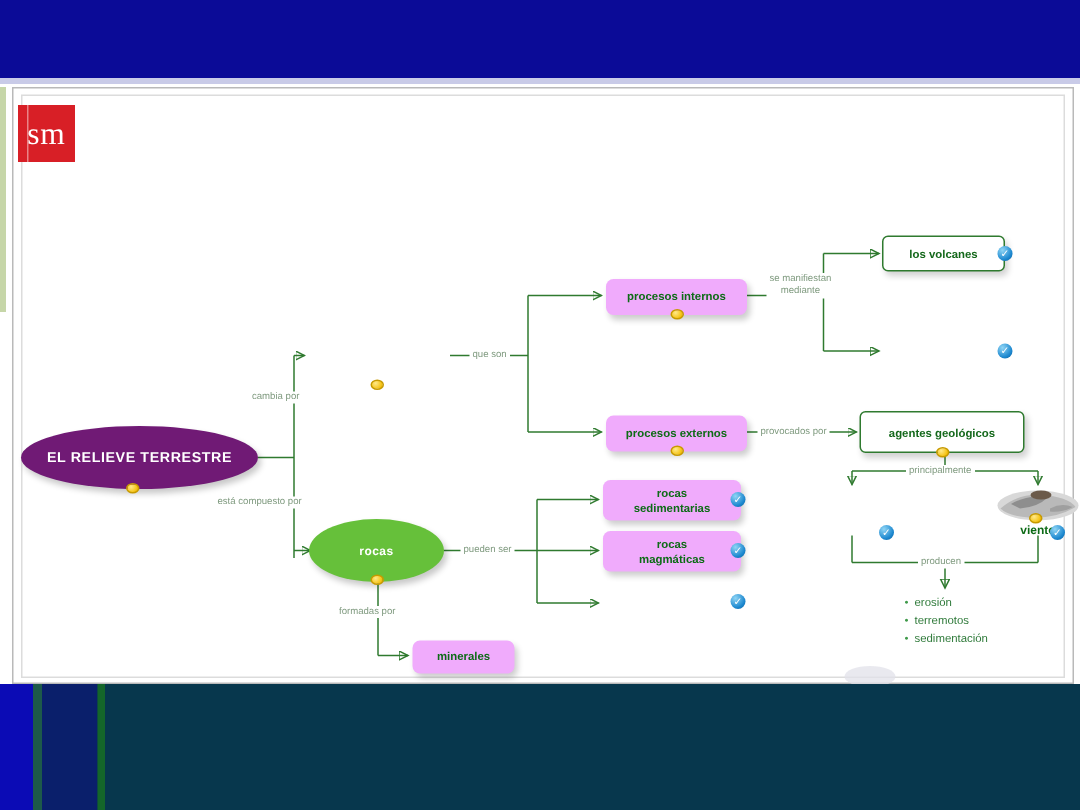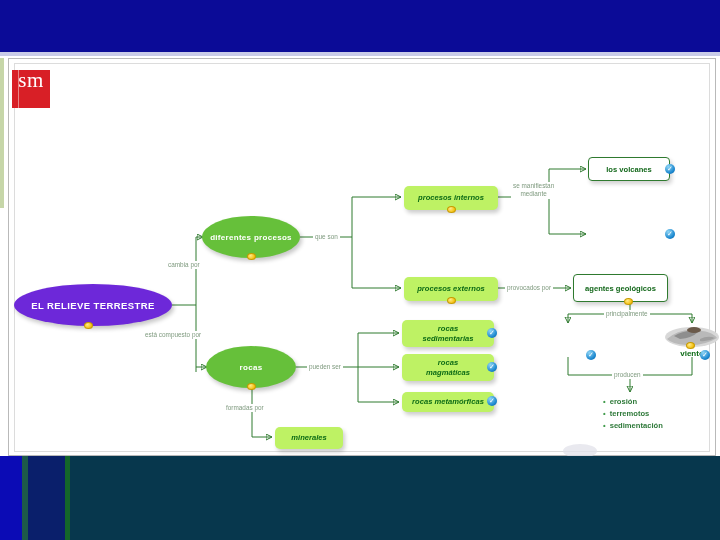--- a/index.html
+++ b/index.html
@@ -32,21 +32,21 @@
   }
   .left-green-strip {
     position: absolute; left: 0px; top: 58px; width: 4px; height: 150px;
     background: #c6d6a8;
   }
 
   
   .logo {
     position: absolute; left: 12px; top: 70px;
     width: 38px; height: 38px; background: #d81f26;
-    display: flex; align-items: flex-start; justify-content: center;
+    display: flex; align-items: center; justify-content: center;
   }
   .logo span {
     color: #ffffff; font-family: "Liberation Serif", serif;
     font-size: 21px; letter-spacing: .5px; line-height: 1;
   }
   .logo-tick {
     position: absolute; left: 18px; top: 70px; width: 1px; height: 38px;
     background: rgba(255,255,255,.45);
   }
 
@@ -56,30 +56,29 @@
 
   
   .node { position: absolute; }
 
   .ell {
     display: flex; align-items: center; justify-content: center;
     text-align: center; border-radius: 50%;
     color: #ffffff; font-weight: bold;
     box-shadow: 2px 3px 4px rgba(0,0,0,.22);
   }
-  .ell-root { background: #6d28d9; font-size: 9.5px; letter-spacing: .4px; justify-content: center; }
+  .ell-root { background: #701a75; font-size: 9.5px; letter-spacing: .4px; justify-content: center; }
   .ell-mid  { background: #66c03a; font-size: 8px; letter-spacing: .3px; }
 
   .rbox {
     display: flex; align-items: center; justify-content: center;
     text-align: center; border-radius: 5px;
-    background: #bef264; color: #0d6b16; font-weight: bold;
+    background: #f0abfc; color: #0d6b16; font-weight: bold;
     font-size: 7.6px; line-height: 1.25;
     box-shadow: 2px 3px 4px rgba(0,0,0,.2);
-    font-style: italic;
   }
   .wbox {
     display: flex; align-items: center; justify-content: center;
     border-radius: 4px;
     background: #ffffff; color: #14681b; font-weight: bold;
     font-size: 7.6px; border: 1px solid #2f7a2f;
     box-shadow: 2px 3px 4px rgba(0,0,0,.18);
   }
 
   
@@ -106,21 +105,21 @@
   
   .photo { position: absolute; }
   .photo .cap {
     position: absolute; left: 0; width: 100%; text-align: center;
     color: #0d6b16; font-weight: bold; font-size: 8px;
   }
 
   
   .bullets {
     position: absolute; color: #2f7a3a; font-size: 7.6px;
-    font-weight: bold; line-height: 1.55; white-space: nowrap;
+    font-weight: normal; line-height: 1.55; white-space: nowrap;
   }
   .bullets li { list-style: none; }
   .bullets li::before { content: "\2022"; color: #3f9a4a; margin-right: 4px; }
 
   .ghost-oval {
     position: absolute; left: 563px; top: 444px; width: 34px; height: 14px;
     border-radius: 50%; background: #e2e2ea; opacity: .75;
   }
 
   
@@ -197,23 +196,20 @@
         <path d="M252,389 L252,437"></path>
         <path d="M252,437 L272,437" marker-end="url(#ah)"></path>
       </g>
     </svg>
 
     <div class="node ell ell-root" style="left:14px; top:284px; width:158px; height:42px;">
       <span>EL RELIEVE TERRESTRE</span>
     </div>
     <div class="dot" style="left:84px; top:322px;"></div>
 
-    <div class="node ell ell-mid" style="left:202px; top:216px; width:98px; height:42px;">
-      <span>diferentes procesos</span>
-    </div>
     <div class="dot" style="left:247px; top:253px;"></div>
 
     <div class="node ell ell-mid" style="left:206px; top:346px; width:90px; height:42px;">
       <span>rocas</span>
     </div>
     <div class="dot" style="left:247px; top:383px;"></div>
 
     <div class="node rbox" style="left:404px; top:186px; width:94px; height:24px;">
       <span>procesos internos</span>
     </div>
@@ -224,40 +220,37 @@
     </div>
     <div class="dot" style="left:447px; top:297px;"></div>
 
     <div class="node wbox" style="left:588px; top:157px; width:82px; height:24px;">
       <span>los volcanes</span>
     </div>
     <div class="chk" style="left:665px; top:164px;">✓</div>
 
     <div class="chk" style="left:665px; top:229px;">✓</div>
 
-    <div class="node wbox" style="left:573px; top:274px; width:95px; height:28px;">
+    <div class="node wbox" style="left:573px; top:274px; width:110px; height:28px;">
       <span>agentes geológicos</span>
     </div>
     <div class="dot" style="left:624px; top:298px;"></div>
 
     <div class="node rbox" style="left:402px; top:320px; width:92px; height:27px; flex-direction:column;">
       <span>rocas</span>
       <span>sedimentarias</span>
     </div>
     <div class="chk" style="left:487px; top:328px;">✓</div>
 
     <div class="node rbox" style="left:402px; top:354px; width:92px; height:27px; flex-direction:column;">
       <span>rocas</span>
       <span>magmáticas</span>
     </div>
     <div class="chk" style="left:487px; top:362px;">✓</div>
 
-    <div class="node rbox" style="left:402px; top:392px; width:92px; height:20px;">
-      <span>rocas metamórficas</span>
-    </div>
     <div class="chk" style="left:487px; top:396px;">✓</div>
 
     <div class="node rbox" style="left:275px; top:427px; width:68px; height:22px;">
       <span>minerales</span>
     </div>
 
     <div class="chk" style="left:586px; top:350px;">✓</div>
 
     <div class="photo" style="left:664px; top:323px; width:56px; height:36px;">
       <svg width="56" height="26">

